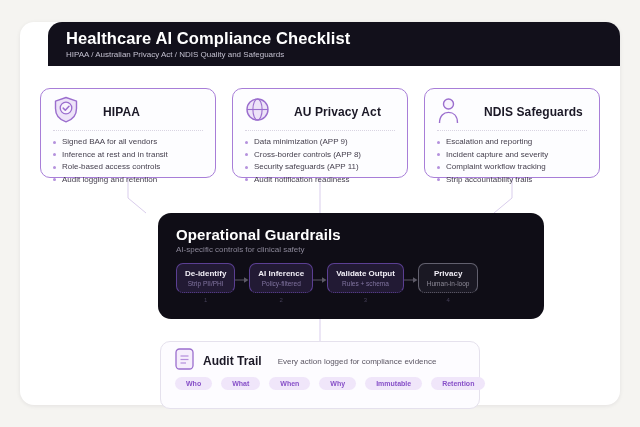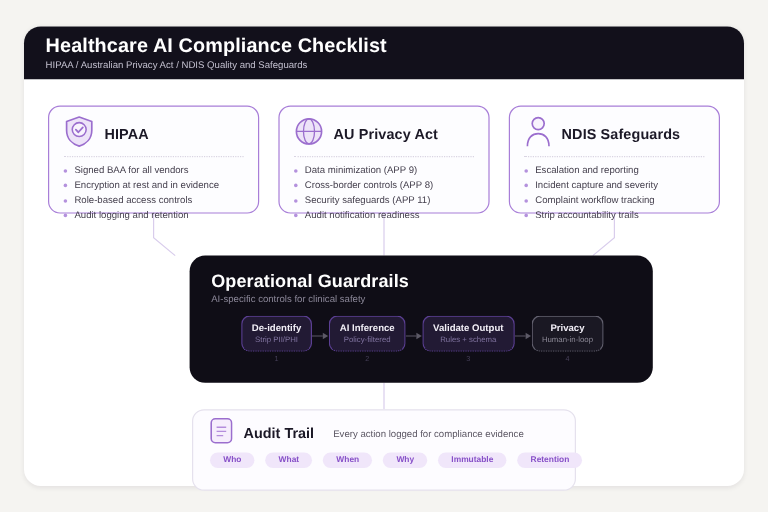--- a/index.html
+++ b/index.html
@@ -12,49 +12,50 @@
   }
   .main-card {
     position:absolute; left:20px; top:22px; width:600px; height:383px;
     background:#ffffff; border-radius:14px;
     box-shadow:0 1px 4px rgba(20,16,40,.08);
   }
   
   .hdr {
     height:44px; background:#12101b; border-radius:14px 14px 0 0;
     padding:7px 18px 0 18px;
+    margin-left:28px;
   }
   .hdr h1 { color:#ffffff; font-size:16.5px; font-weight:bold; letter-spacing:.1px; }
   .hdr .sub { color:#c2bfce; font-size:8px; margin-top:2px; }
 
   
   .wires { position:absolute; left:0; top:0; width:600px; height:383px; pointer-events:none; }
 
   
   .cards { position:absolute; left:20px; top:66px; width:560px; display:flex; gap:16px; }
   .card {
     width:176px; height:90px; background:#fdfdff;
     border:1px solid #a87ed8; border-radius:10px;
     padding:9px 12px 0 12px;
   }
-  .card-head { display:flex; align-items:center; gap:8px; height:27px; }
+  .card-head { display:flex; align-items:center; gap:24px; height:27px; }
   .card-head .ttl { font-size:12px; font-weight:bold; color:#1b1826; letter-spacing:.1px; }
   .card-sep { border-top:1px dotted #d9d4e2; margin:5px 0 5px 0; }
   .card ul { list-style:none; }
   .card li { display:flex; align-items:center; gap:6px; font-size:8px; color:#46414f; line-height:12.5px; }
   .dot { width:3px; height:3px; border-radius:50%; background:#b491dd; flex:0 0 3px; }
 
   
   .panel {
     position:absolute; left:138px; top:191px; width:386px; height:106px;
     background:#0f0d16; border-radius:13px; padding:13px 16px 0 18px;
   }
   .panel h2 { color:#ffffff; font-size:15px; font-weight:bold; letter-spacing:.1px; }
   .panel .psub { color:#8b8798; font-size:8px; margin-top:2px; }
-  .steps { display:flex; align-items:flex-start; justify-content:center; margin-top:9px; }
+  .steps { display:flex; align-items:flex-start; justify-content:flex-start; margin-top:9px; }
   .step { display:flex; flex-direction:column; align-items:center; }
   .step-box {
     background:#221a34; border:1px solid #5b3f93; border-bottom-style:dotted;
     border-radius:7px; padding:5px 8px 5px 8px; text-align:center; white-space:nowrap;
   }
   .step-box .st { color:#f2eff7; font-size:8px; font-weight:bold; }
   .step-box .ss { color:#8174a0; font-size:6.5px; margin-top:2px; }
   .step.neutral .step-box { border-color:#62606e; background:#1a1823; }
   .step.neutral .ss { color:#8d8a97; }
   .step-num { color:#453f58; font-size:6px; margin-top:4px; }
@@ -106,21 +107,21 @@
         <span class="ttl">HIPAA</span>
       </div>
       <div class="card-sep"></div>
       <ul>
         <li>
             <span class="dot"></span>
             <span>Signed BAA for all vendors</span>
           </li>
         <li>
             <span class="dot"></span>
-            <span>Encryption at rest and in evidence</span>
+            <span>Inference at rest and in transit</span>
           </li>
         <li>
             <span class="dot"></span>
             <span>Role-based access controls</span>
           </li>
         <li>
             <span class="dot"></span>
             <span>Audit logging and retention</span>
           </li>
       </ul>

